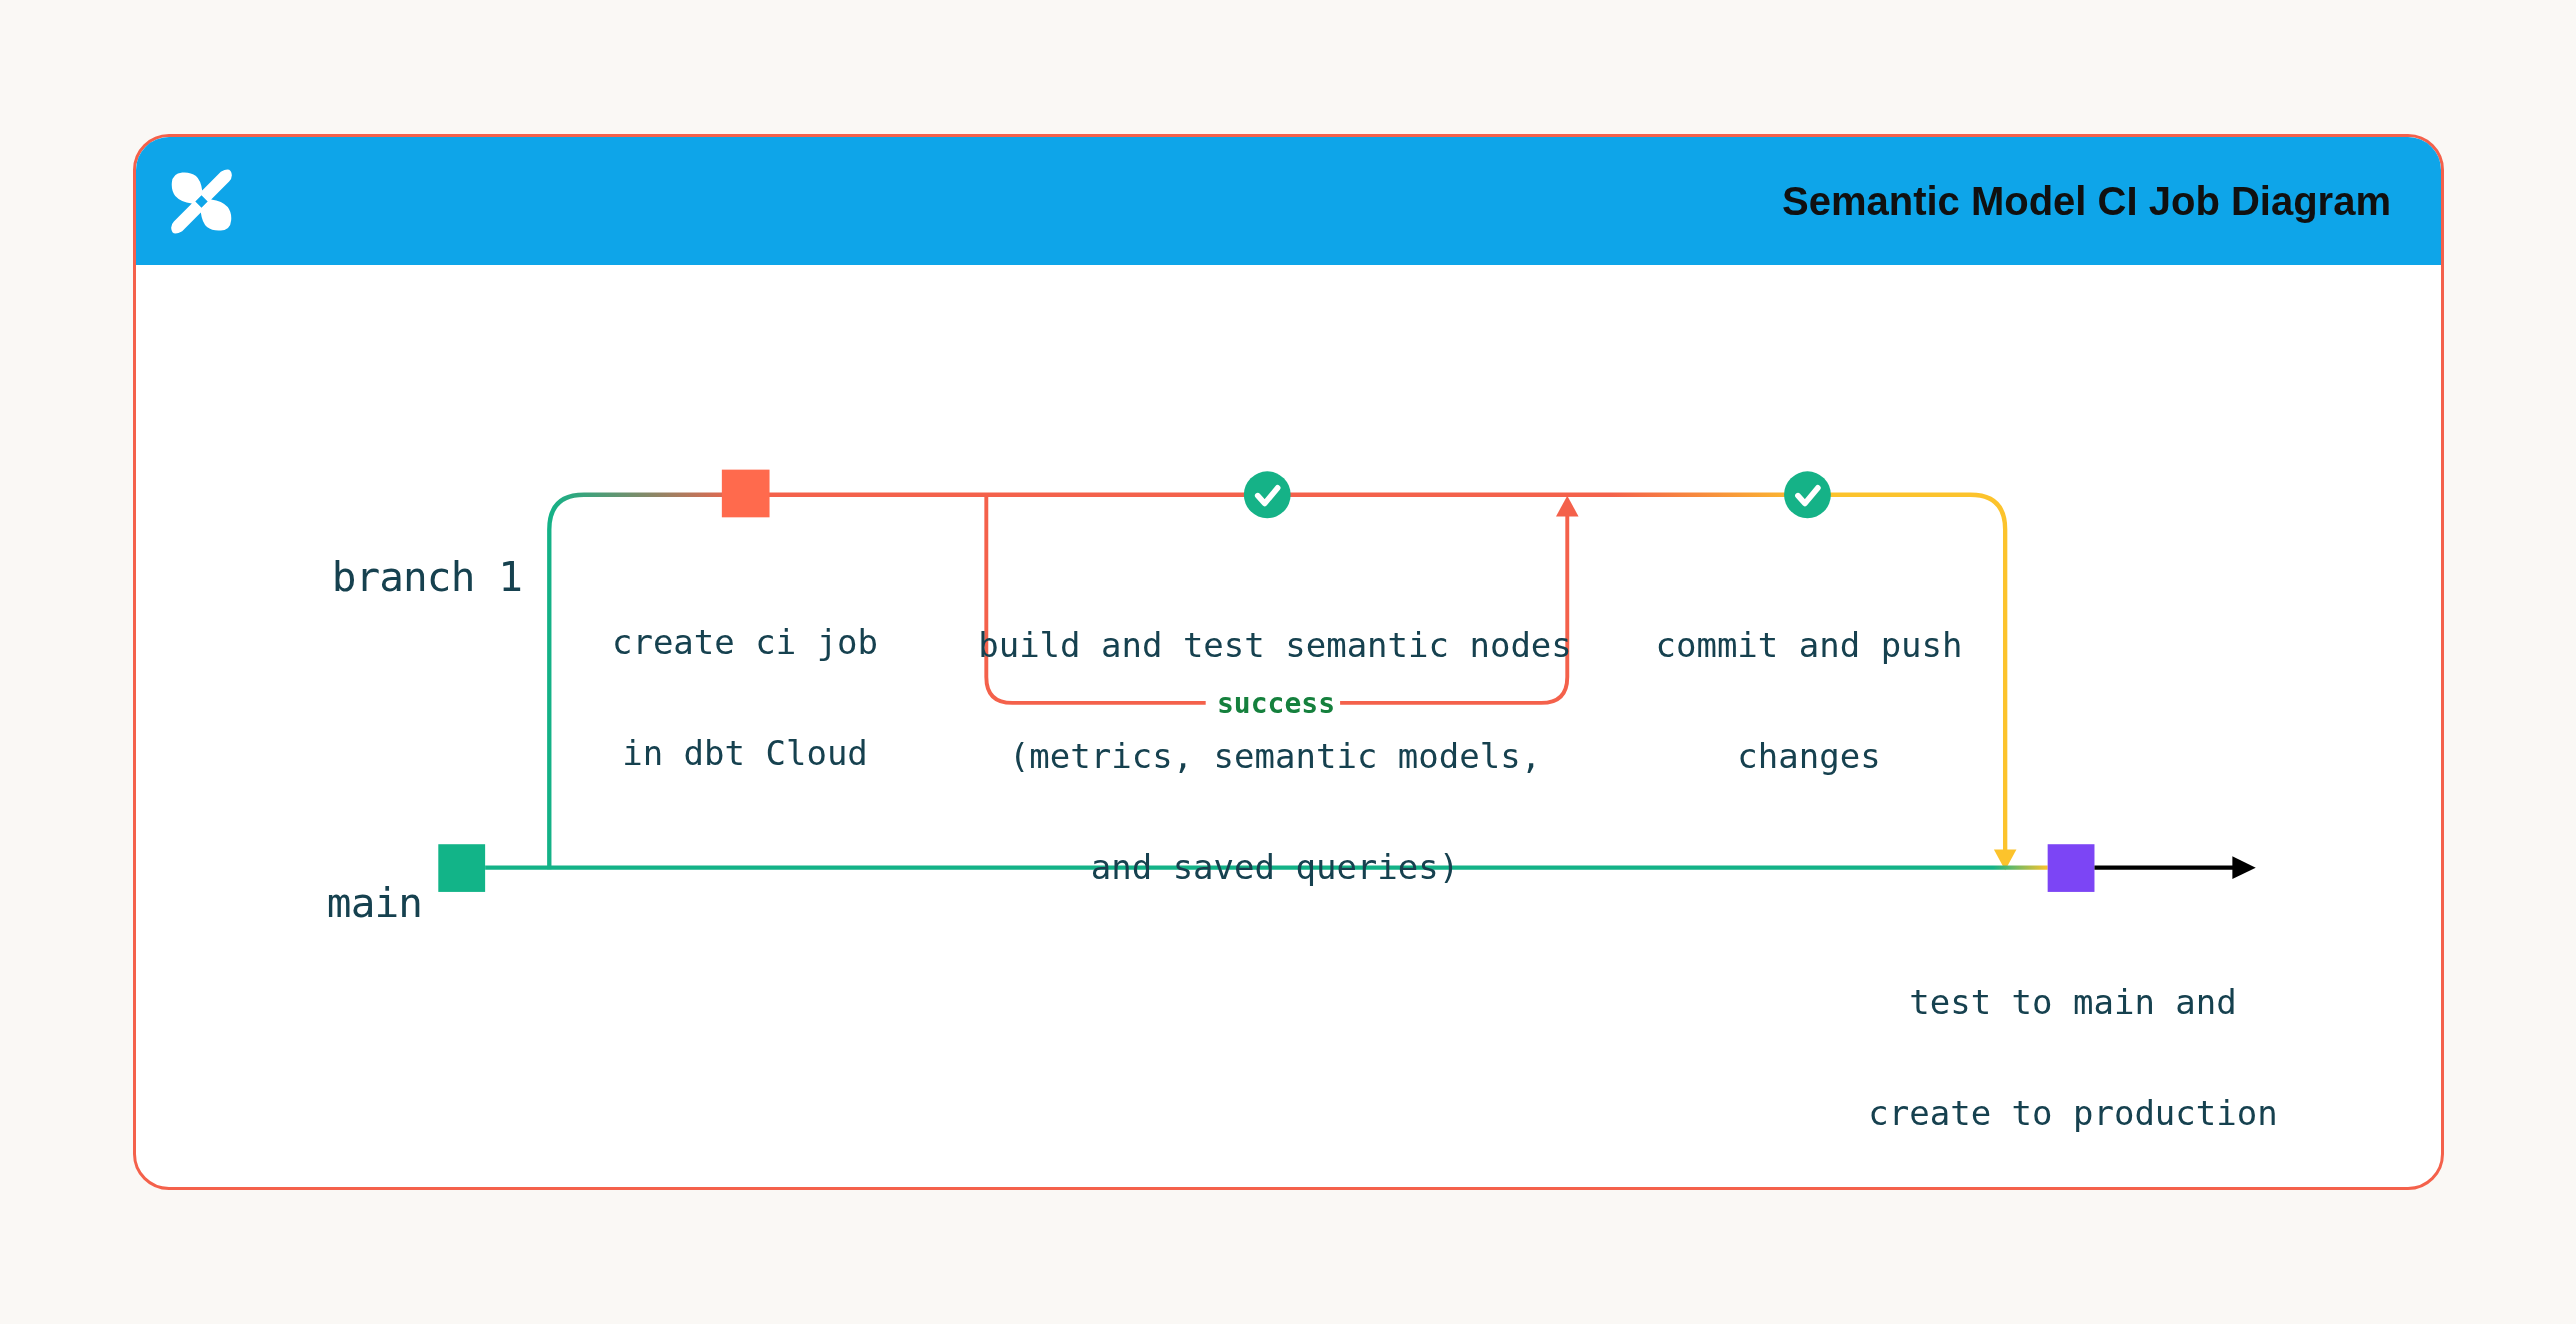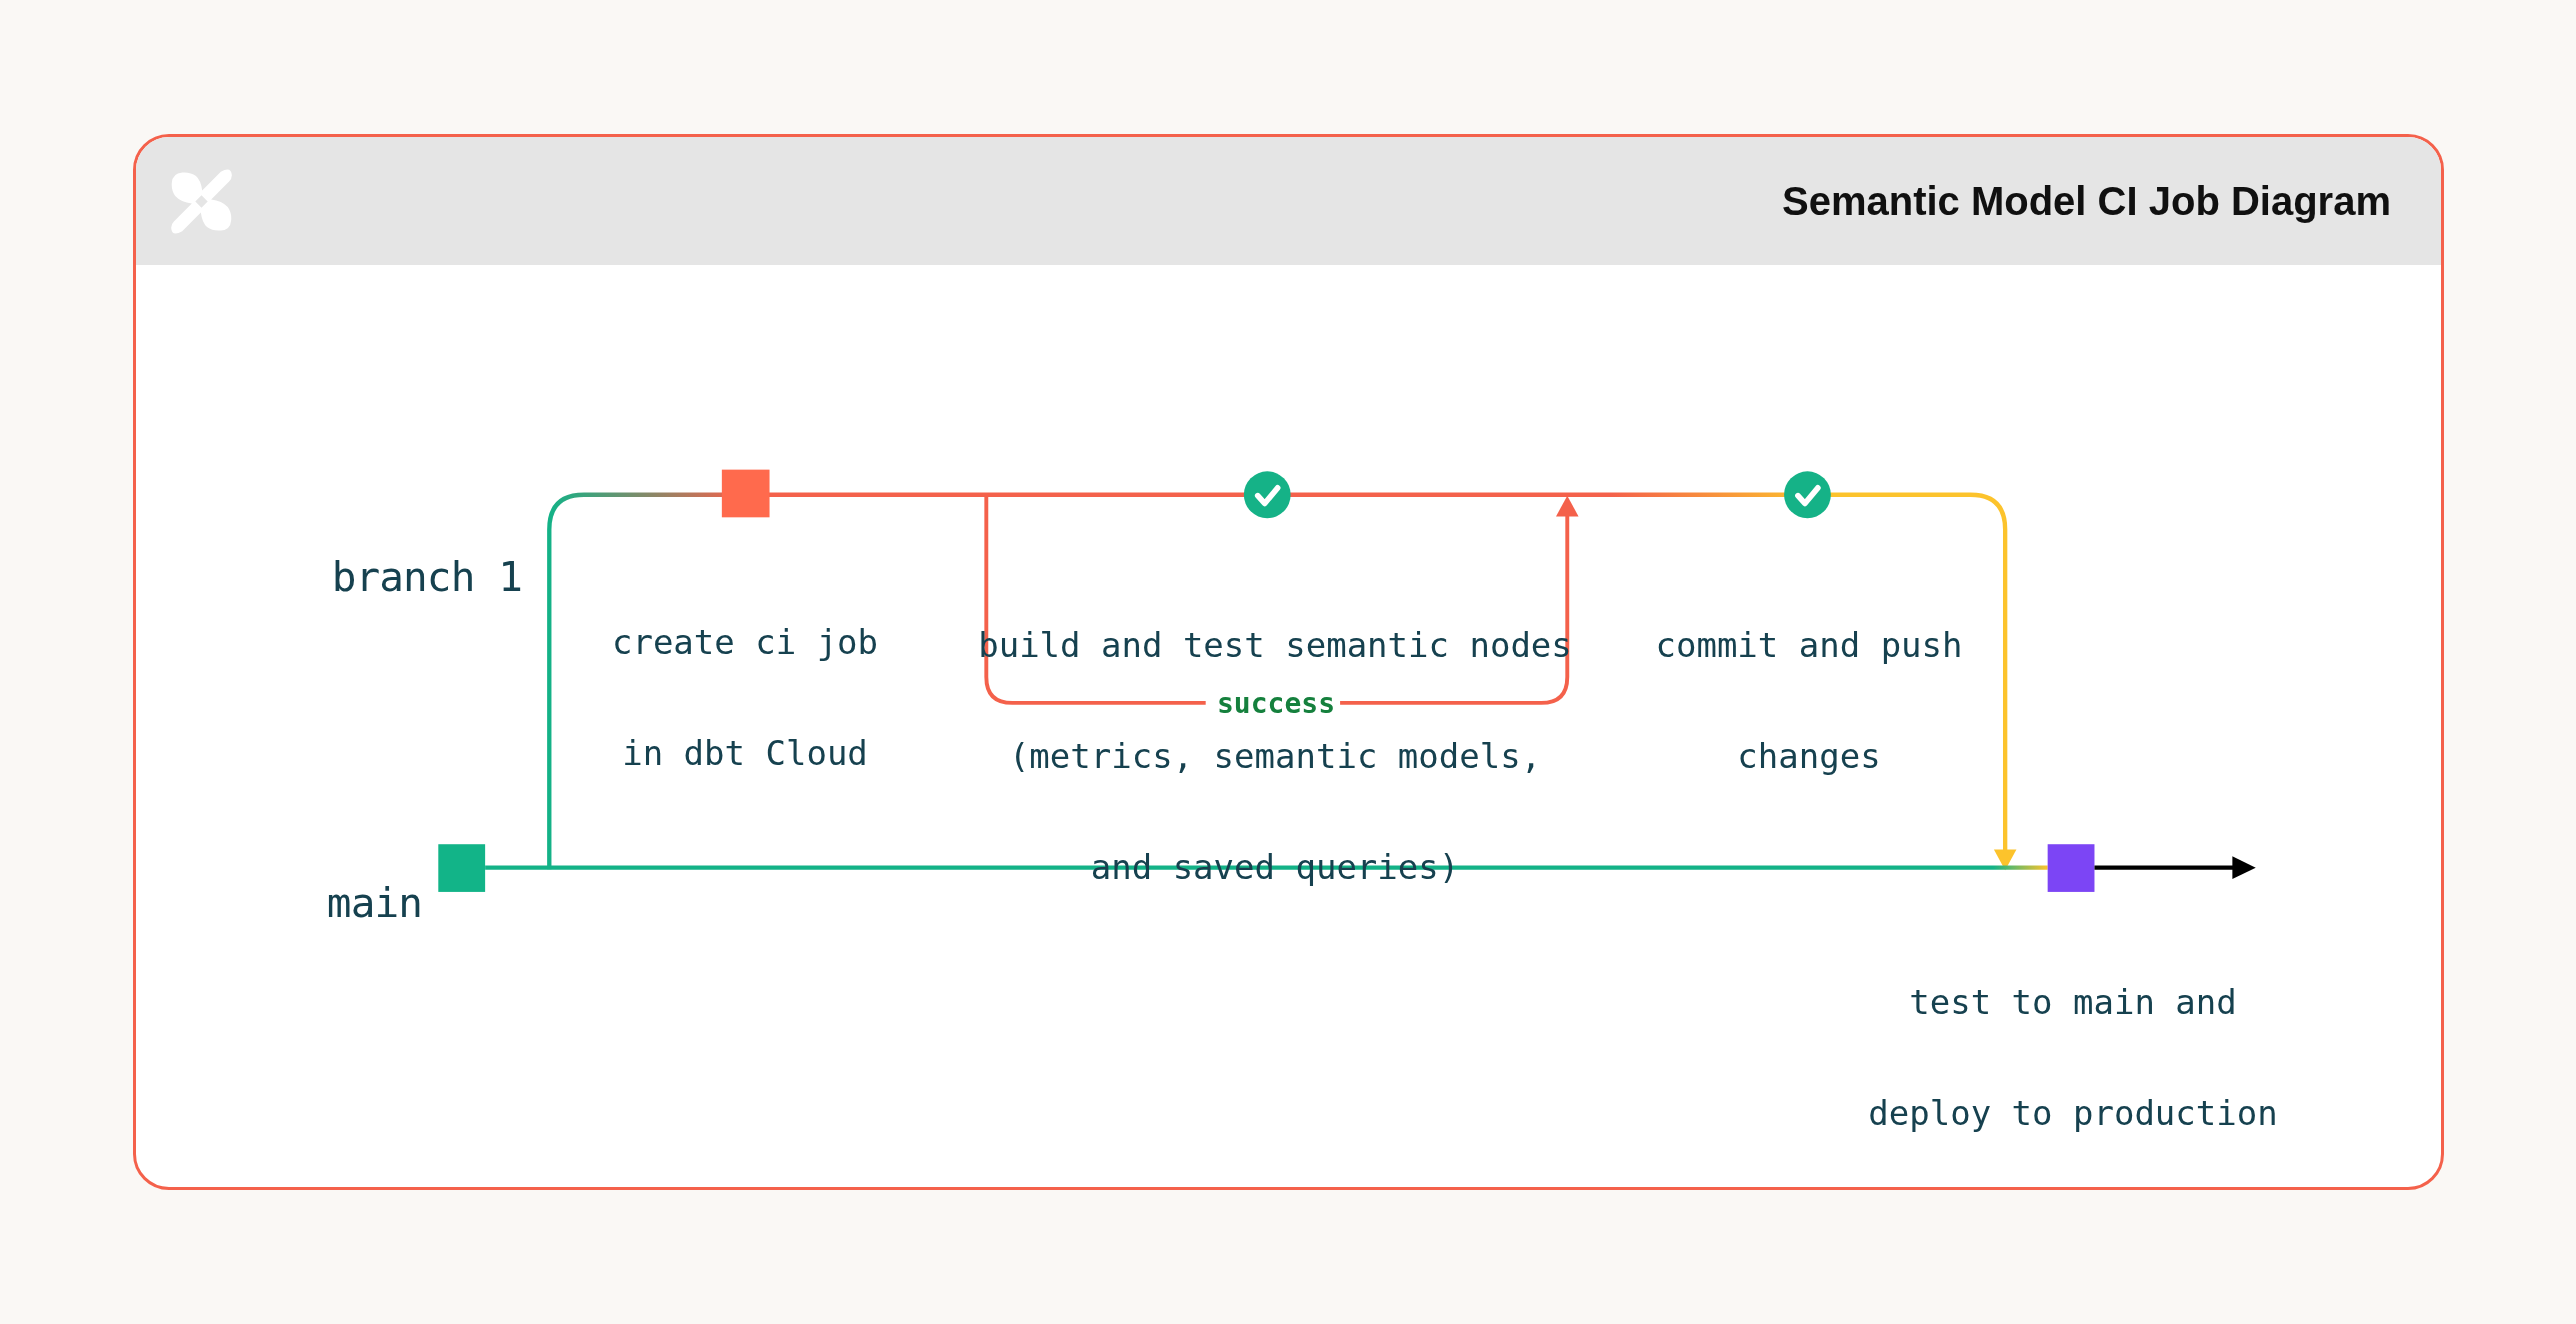--- a/index.html
+++ b/index.html
@@ -1,20 +1,20 @@
 <!DOCTYPE html>
 <html style="font-size:14px"><head>
 <meta charset="utf-8">
 <style>
   html,body{margin:0;padding:0;background:#FAF8F5;}
   .stage{position:relative;width:2576px;height:1324px;background:#FAF8F5;overflow:hidden;
          font-family:"DejaVu Sans Mono",monospace;}
   .card{position:absolute;left:133px;top:134px;width:2311px;height:1056px;box-sizing:border-box;
         border:3.5px solid #F4614B;border-radius:36px;background:#ffffff;overflow:hidden;}
-  .header{position:absolute;left:0;top:0;width:100%;height:128px;background:#e5e5e5;
+  .header{position:absolute;left:0;top:0;width:100%;height:128px;background:#0ea5e9;
           display:flex;align-items:center;justify-content:space-between;box-sizing:border-box;
           padding:0 50px 0 31px;}
   .logo{width:69px;height:69px;flex:0 0 auto;}
   .title{font-family:"Liberation Sans",sans-serif;font-weight:700;font-size:40px;color:#101010;
          letter-spacing:0px;white-space:nowrap;}
   .diagram{position:absolute;left:0;top:0;width:2305px;height:1049px;}
   .flow-svg{position:absolute;left:0;top:0;}
   .lbl{position:absolute;color:#16414F;font-weight:400;white-space:pre;}
   .branch-lbl{font-size:41px;letter-spacing:-0.9px;transform:translate(-100%,-50%);}
   .node-lbl{font-size:34px;line-height:37px;text-align:center;transform:translateX(-50%);}
@@ -113,20 +113,20 @@
     </div>
 
     <div class="lbl node-lbl" style="left:1139px;top:416px;">
       <div>build and test semantic nodes</div>
       <div>(metrics, semantic models,</div>
       <div>and saved queries)</div>
     </div>
 
     <div class="lbl node-lbl" style="left:1937px;top:773px;">
       <div>test to main and</div>
-      <div>deploy to production</div>
+      <div>create to production</div>
     </div>
 
     <div class="success-lbl" style="left:1140px;top:566px;">success</div>
 
   </div>
 </div>
 
 
 </body></html>

